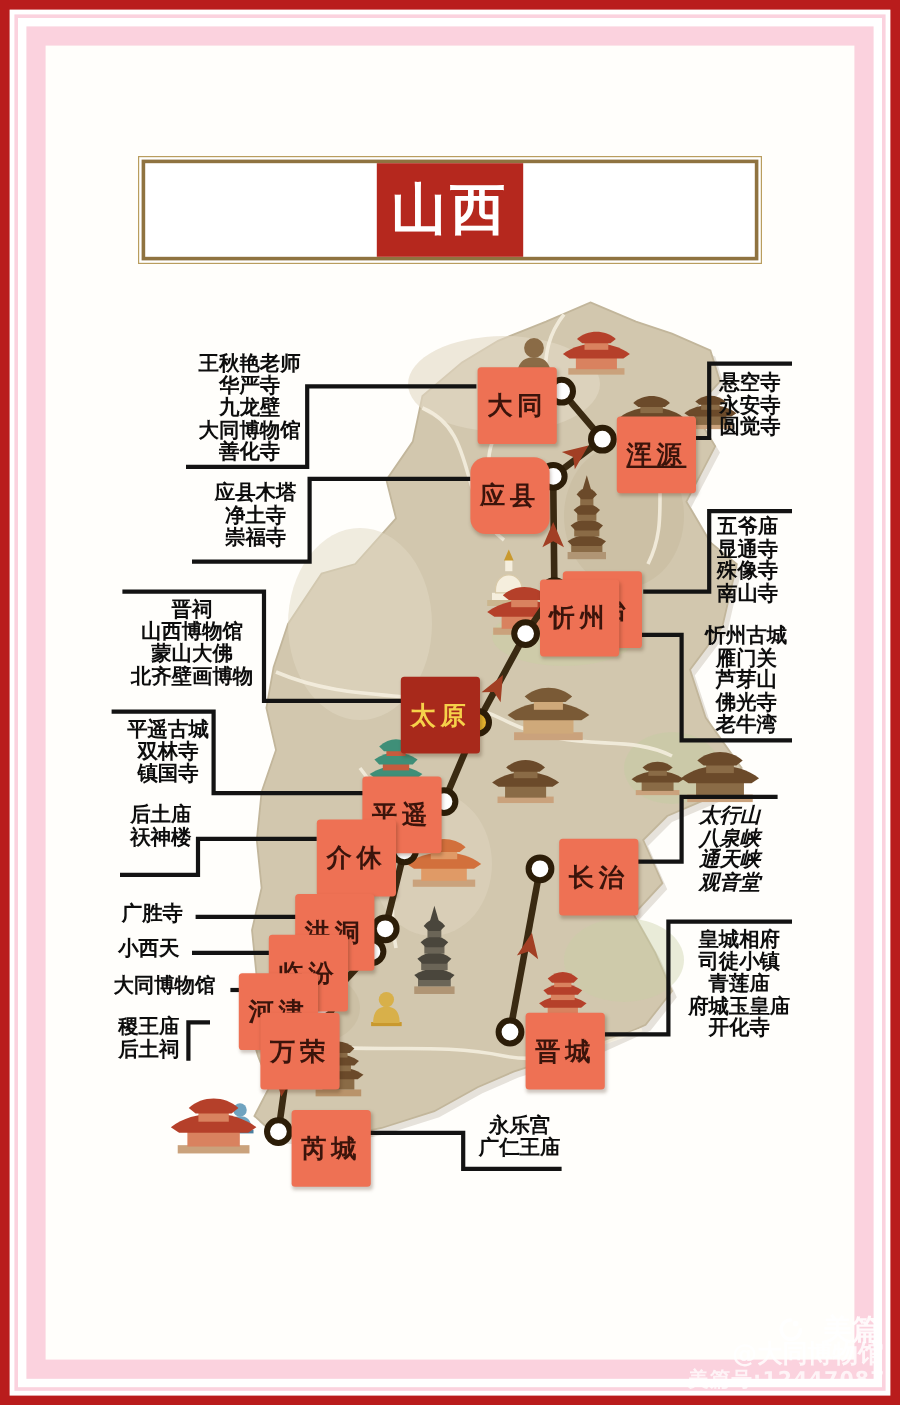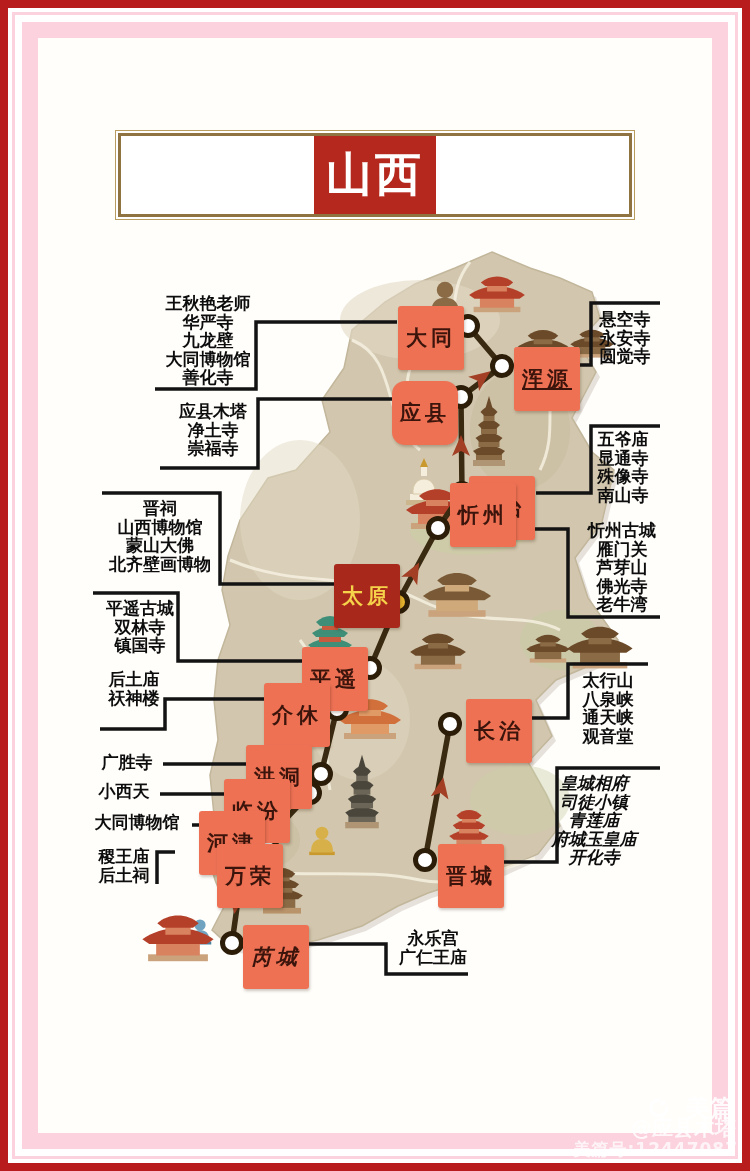--- a/index.html
+++ b/index.html
@@ -277,21 +277,21 @@
         <div class="city" style="left: 450px; top: 483px;">忻州</div>
         <div class="city capital" style="left: 334px; top: 564px;">太原</div>
         <div class="city" style="left: 302px; top: 647px;">平遥</div>
         <div class="city" style="left: 264px; top: 683px;">介休</div>
         <div class="city" style="left: 246px; top: 745px;">洪洞</div>
         <div class="city" style="left: 224px; top: 779px;">临汾</div>
         <div class="city" style="left: 199px; top: 811px;">河津</div>
         <div class="city" style="left: 173px; top: 844px; margin-left: 44px;">万荣</div>
         <div class="city" style="left: 466px; top: 699px;">长治</div>
         <div class="city" style="left: 438px; top: 844px;">晋城</div>
-        <div class="city" style="left: 243px; top: 925px; font-style: italic;">芮城</div>
+        <div class="city" style="left: 243px; top: 925px;">芮城</div>
         <div class="attr-block" style="left: 208px; top: 294px;">
           <div>王秋艳老师</div>
           <div>华严寺</div>
           <div>九龙壁</div>
           <div>大同博物馆</div>
           <div>善化寺</div>
         </div>
         <div class="attr-block" style="left: 213px; top: 402px;">
           <div>应县木塔</div>
           <div>净土寺</div>
@@ -336,42 +336,42 @@
           <div>殊像寺</div>
           <div>南山寺</div>
         </div>
         <div class="attr-block" style="left: 622px; top: 521px;">
           <div>忻州古城</div>
           <div>雁门关</div>
           <div>芦芽山</div>
           <div>佛光寺</div>
           <div>老牛湾</div>
         </div>
-        <div class="attr-block" style="left: 608px; top: 671px;">
+        <div class="attr-block" style="left: 608px; top: 671px; font-style: italic;">
           <div>太行山</div>
           <div>八泉峡</div>
           <div>通天峡</div>
           <div>观音堂</div>
         </div>
-        <div class="attr-block" style="left: 594px; top: 774px; font-style: italic;">
+        <div class="attr-block" style="left: 616px; top: 774px;">
           <div>皇城相府</div>
           <div>司徒小镇</div>
           <div>青莲庙</div>
           <div>府城玉皇庙</div>
           <div>开化寺</div>
         </div>
         <div class="attr-block" style="left: 433px; top: 929px;">
           <div>永乐宫</div>
           <div>广仁王庙</div>
         </div>
       </div>
   </div>
 
   <div class="wm wm-brand">
     <svg width="22" height="22" viewBox="0 0 22 22">
       <path d="M11,3 a8,8 0 1,0 8,8" fill="none" stroke="rgba(255,255,255,.88)" stroke-width="3" stroke-linecap="round"></path>
       <circle cx="15" cy="6" r="2.4" fill="rgba(255,255,255,.88)"></circle>
     </svg>
     <span>美篇</span>
   </div>
-  <div class="wm wm-author">@应县木塔</div>
+  <div class="wm wm-author">@大同博物馆</div>
   <div class="wm wm-id">美篇号:12447087</div>
 </div>
 
 </body></html>

